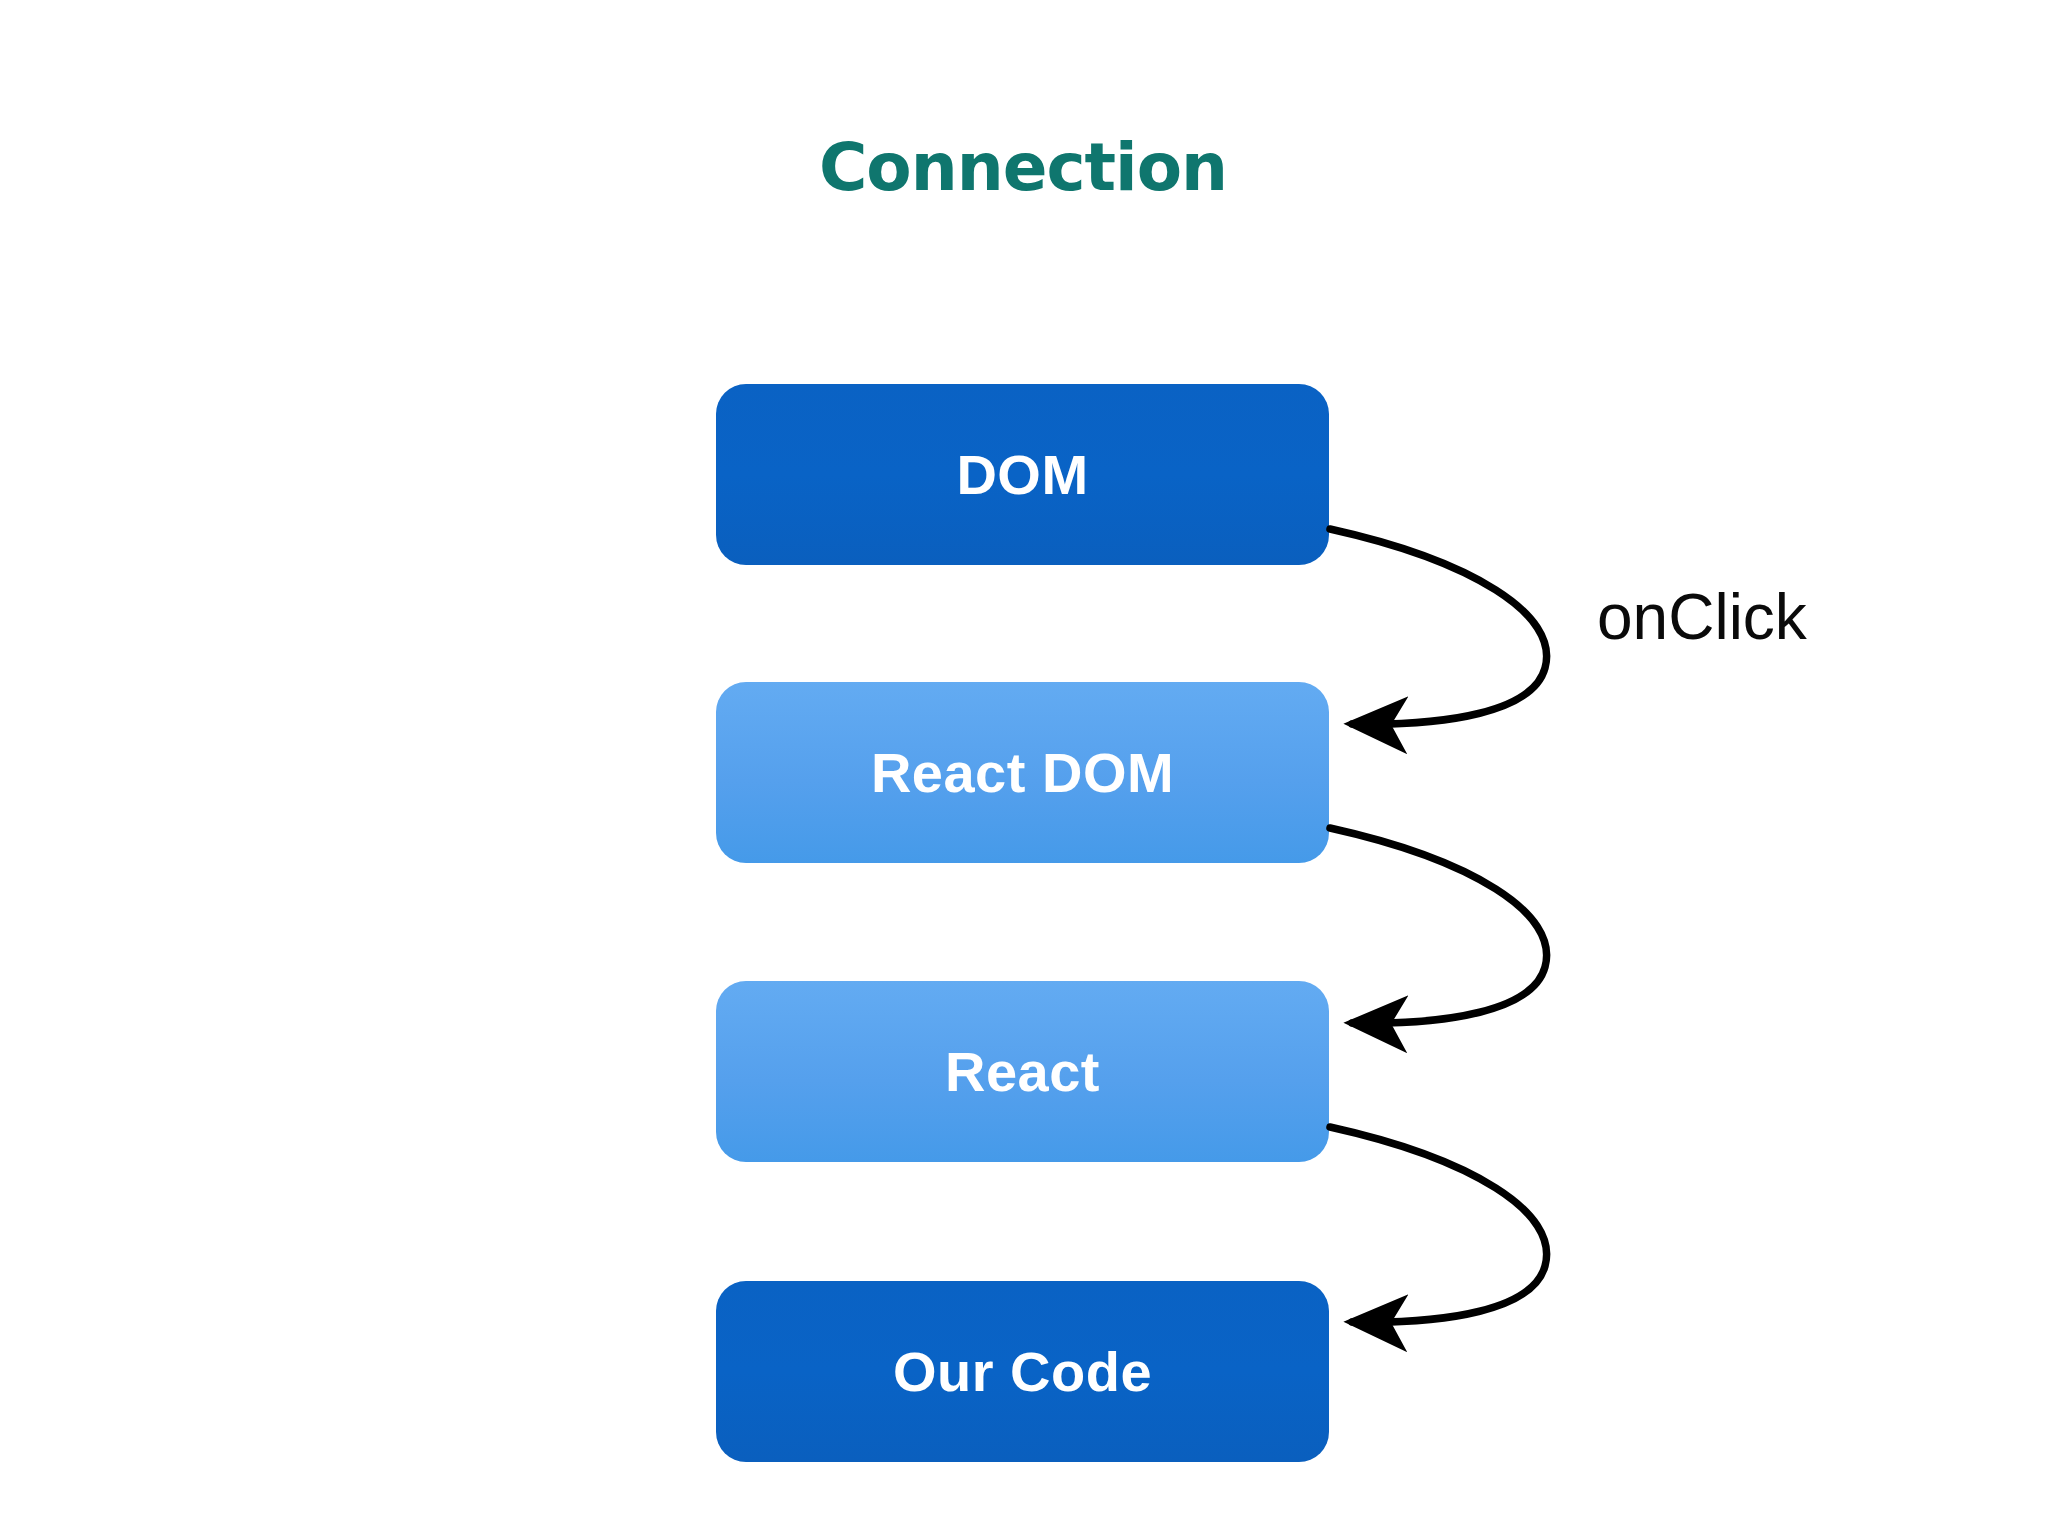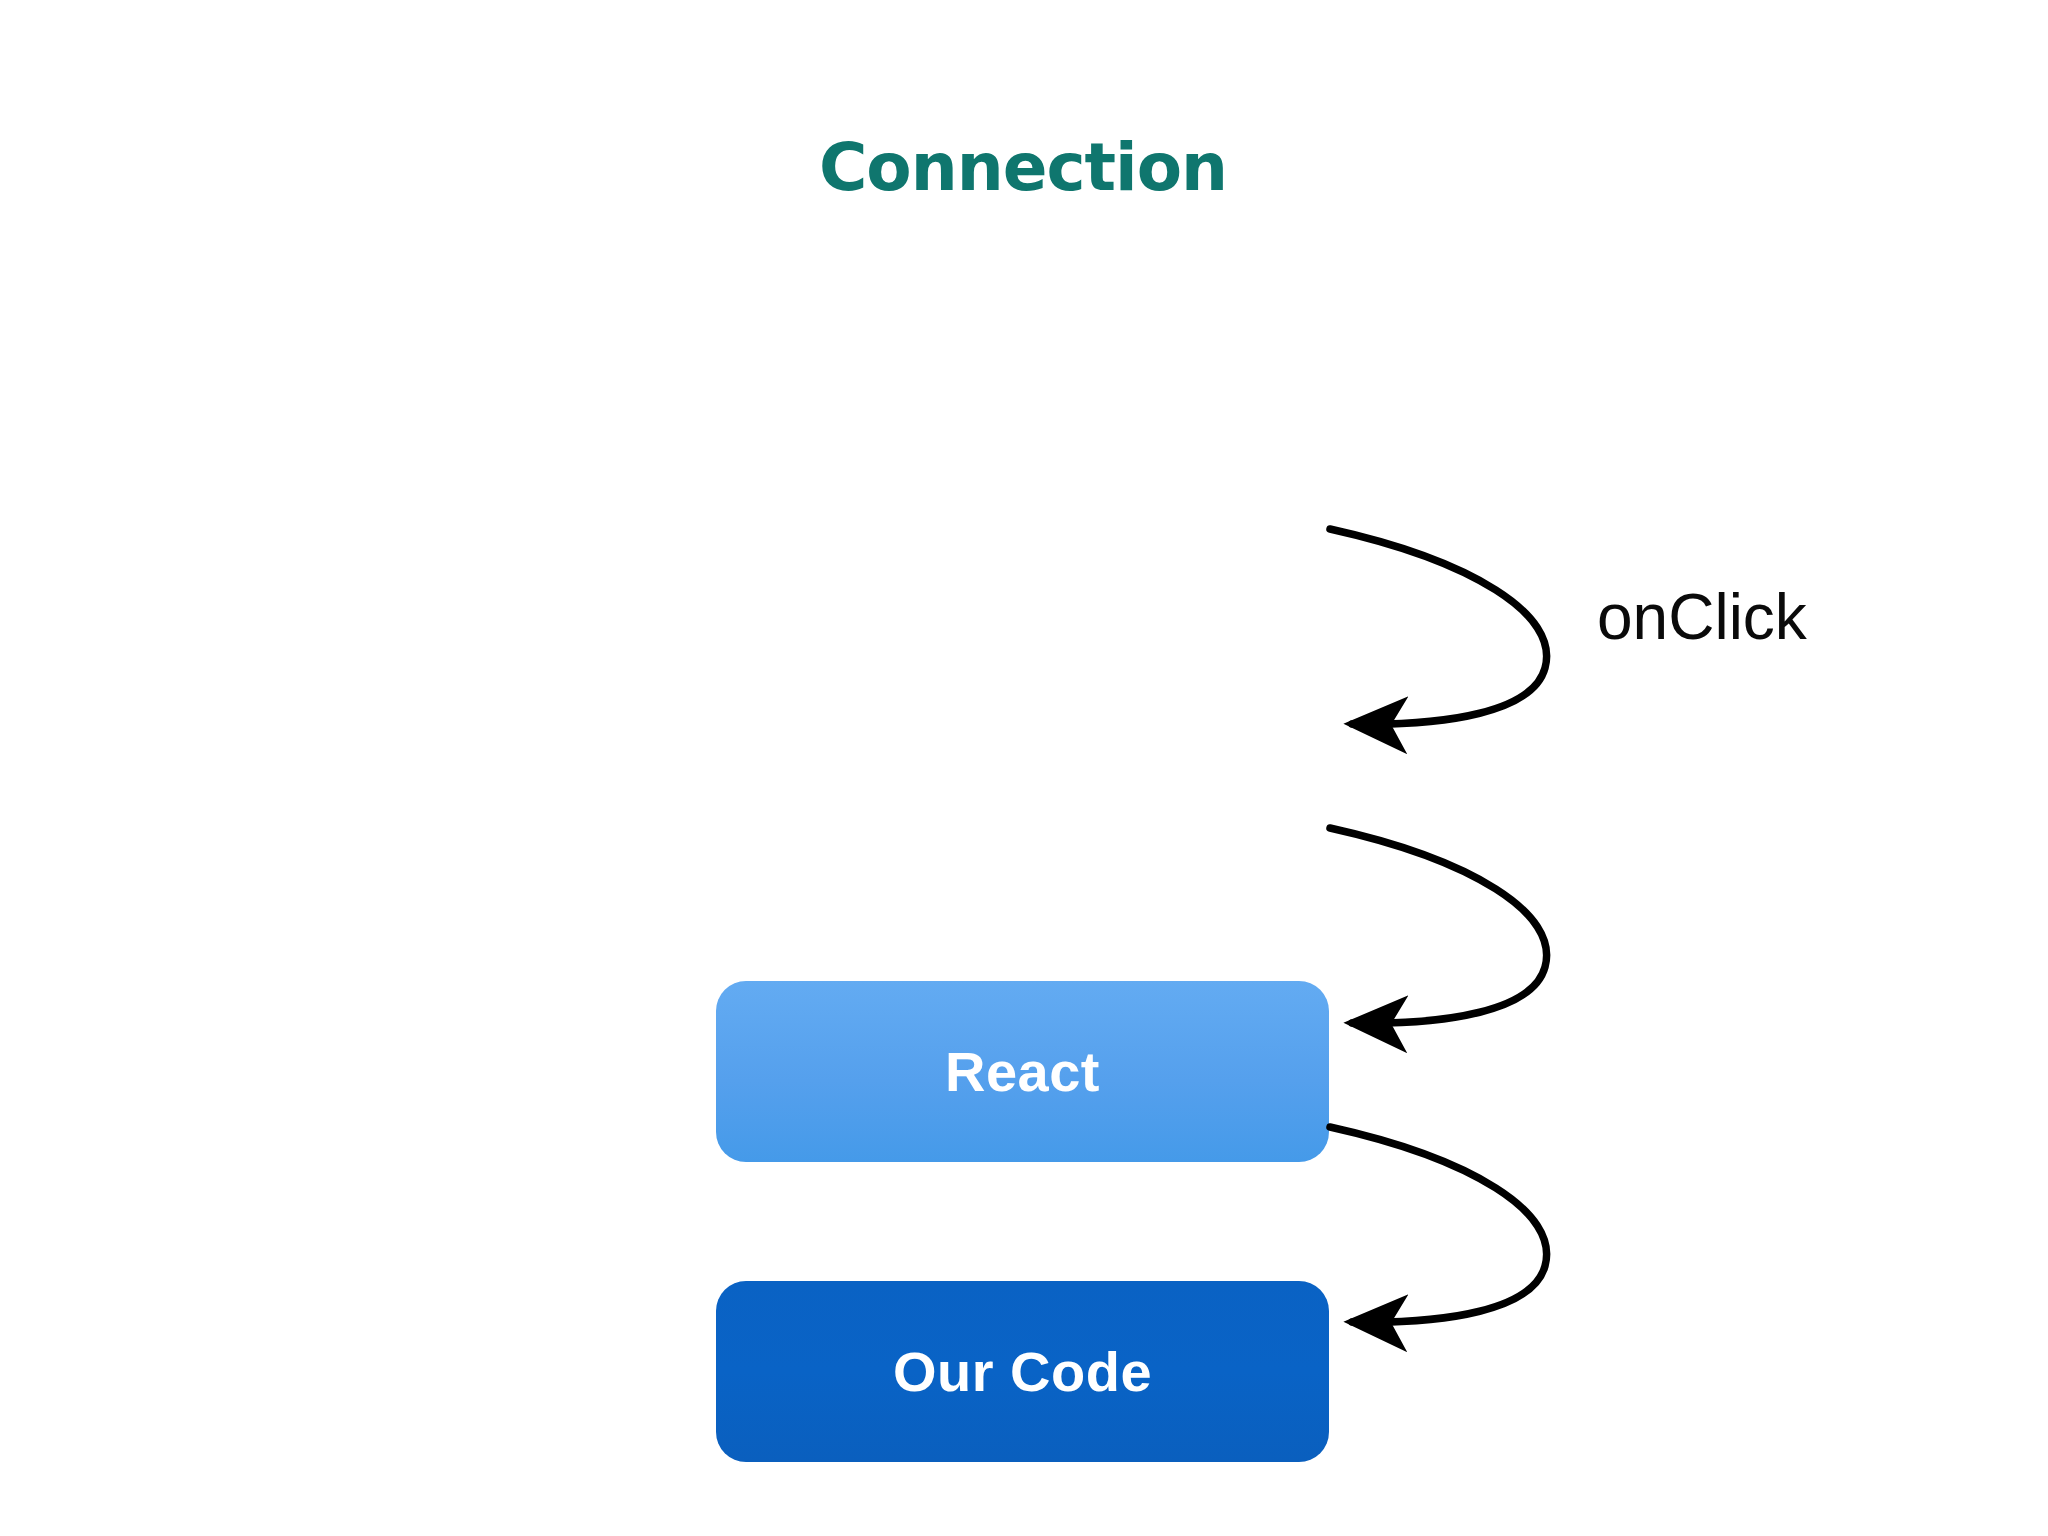--- a/index.html
+++ b/index.html
@@ -103,21 +103,27 @@
 </style>
 </head>
 <body>
 
 <div id="slide">
 
   <div id="slide-title">
     <span class="title-inner">Connection</span>
   </div>
 
+  <div class="flow-box dark" id="box-dom">
+    <span class="box-label">DOM</span>
+  </div>
 
+  <div class="flow-box light" id="box-react-dom">
+    <span class="box-label">React DOM</span>
+  </div>
 
   <div class="flow-box light" id="box-react">
     <span class="box-label">React</span>
   </div>
 
   <div class="flow-box dark" id="box-our-code">
     <span class="box-label">Our Code</span>
   </div>
 
   <svg id="arrow-layer" viewBox="0 0 2048 1536" width="2048" height="1536">

